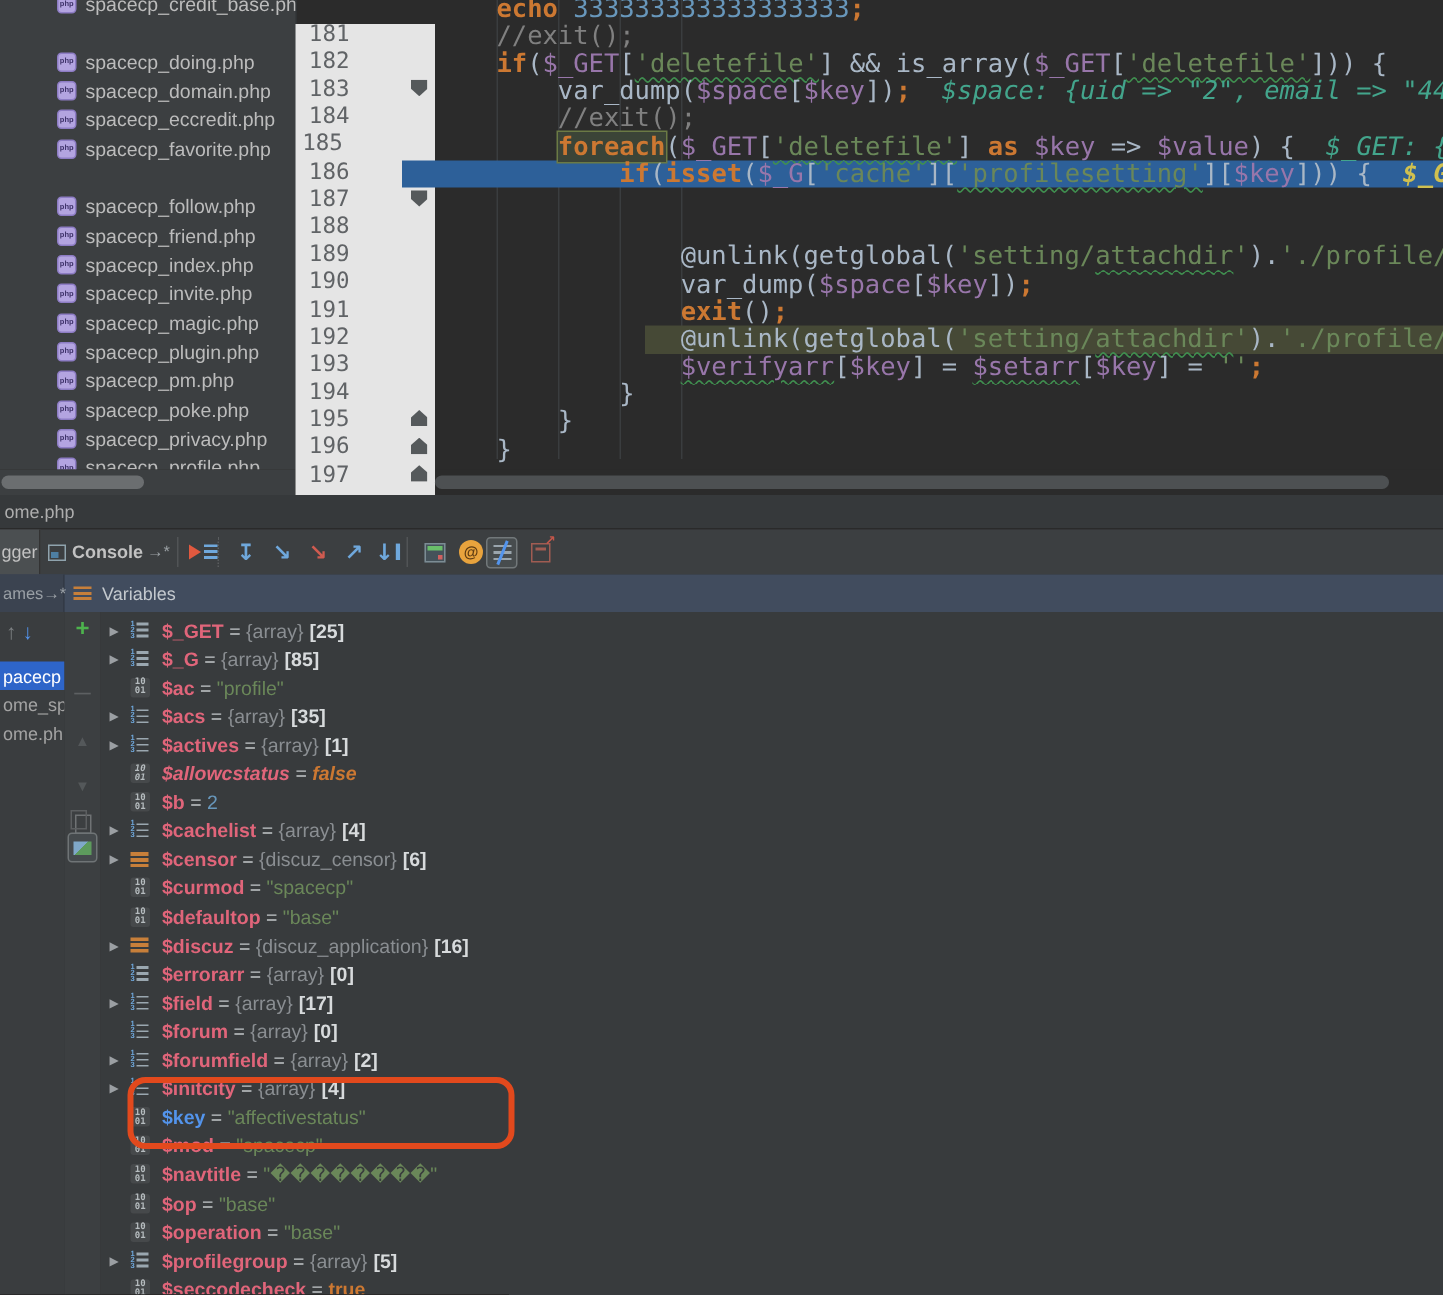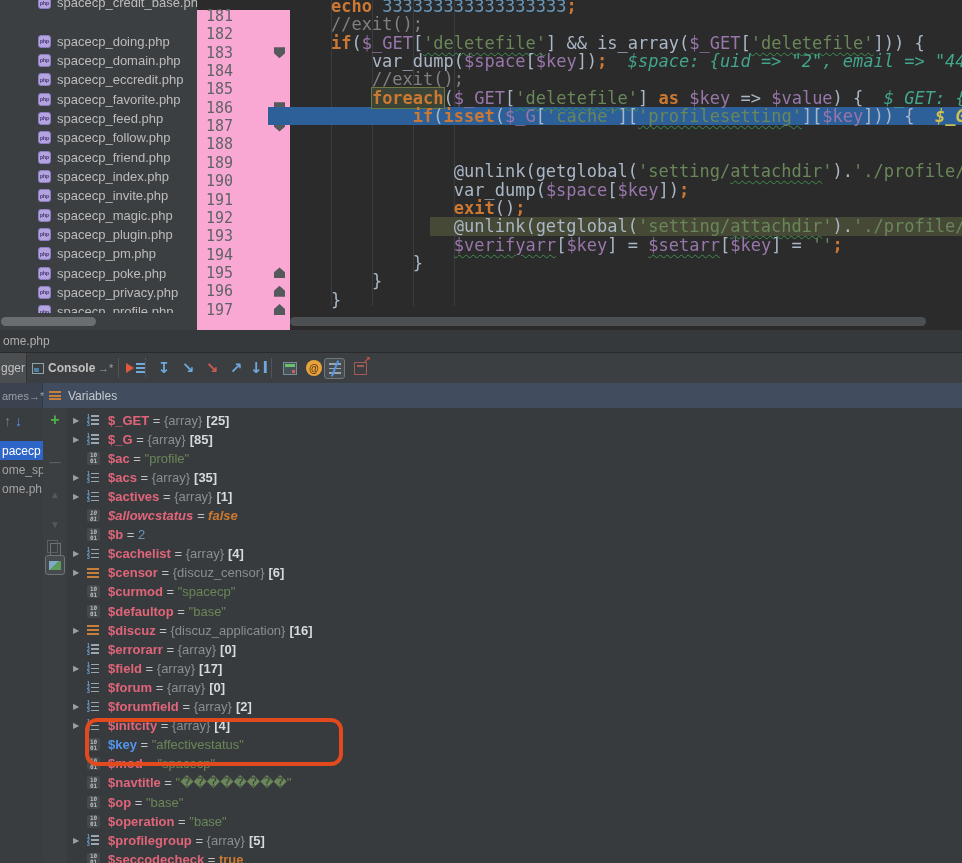--- a/index.html
+++ b/index.html
@@ -10,21 +10,21 @@
   
   #tree-pane{left:0;top:0;width:197px;height:313px;background:#3c3f41;border-right:1px solid #2f3234;overflow:hidden;}
   .tree-row{position:absolute;left:0;width:100%;height:19px;display:flex;align-items:center;padding-left:38px;box-sizing:border-box;white-space:nowrap;}
   .tree-row .lbl{color:#bcbcbc;font-size:13px;margin-left:6px;}
   .php-ico{width:13px;height:13px;border-radius:3px;background:#b3a4e0;border:1px solid #8d7cc4;box-sizing:border-box;
            color:#3d3168;font-size:5px;font-weight:bold;display:flex;align-items:center;justify-content:center;flex:0 0 13px;}
   #tree-scroll{left:0;top:313px;width:197px;height:17px;background:#3c3f41;}
   #tree-thumb{left:1px;top:4px;width:95px;height:9px;border-radius:5px;background:#6b6e70;}
 
   
-  #gutter{left:197px;top:10px;width:93px;height:330px;background:#f9a8d4;}
+  #gutter{left:197px;top:16px;width:93px;height:330px;background:#e5e5e5;}
   .lnum{position:absolute;left:0;width:36px;text-align:right;color:#606366;
         font-family:"DejaVu Sans Mono",monospace;font-size:15px;line-height:18.35px;height:18.35px;}
   .fold{position:absolute;left:77px;width:11px;height:11px;background:#55595b;}
   .fold.down{clip-path:polygon(0 0,100% 0,100% 55%,50% 100%,0 55%);}
   .fold.up{clip-path:polygon(50% 0,100% 45%,100% 100%,0 100%,0 45%);}
 
   
   #editor{left:290px;top:0;width:672px;height:313px;background:#2b2b2b;overflow:hidden;}
   .guide{position:absolute;top:0;width:1px;height:306px;background:#3a3d3f;}
   #exec-band{left:268px;width:694px;height:18.35px;background:#2d6099;z-index:2;}
@@ -139,24 +139,20 @@
         <span class="lbl">spacecp_domain.php</span>
       </div>
       <div class="tree-row" style="top: 70.32px;">
         <span class="php-ico">php</span>
         <span class="lbl">spacecp_eccredit.php</span>
       </div>
       <div class="tree-row" style="top: 89.65px;">
         <span class="php-ico">php</span>
         <span class="lbl">spacecp_favorite.php</span>
       </div>
-      <div class="tree-row" style="top: 108.98px;">
-        <span class="php-ico">php</span>
-        <span class="lbl">spacecp_feed.php</span>
-      </div>
       <div class="tree-row" style="top: 128.31px;">
         <span class="php-ico">php</span>
         <span class="lbl">spacecp_follow.php</span>
       </div>
       <div class="tree-row" style="top: 147.64px;">
         <span class="php-ico">php</span>
         <span class="lbl">spacecp_friend.php</span>
       </div>
       <div class="tree-row" style="top: 166.97px;">
         <span class="php-ico">php</span>
@@ -194,21 +190,21 @@
   <div id="tree-scroll" class="abs">
     <div id="tree-thumb" class="abs"></div>
   </div>
 
   <div id="gutter" class="abs">
       <div class="lnum" style="top: -3px;">181</div>
       <div class="lnum" style="top: 15.35px;">182</div>
       <div class="lnum" style="top: 33.7px;">183</div>
       <div class="fold down" style="top: 37.2px;"></div>
       <div class="lnum" style="top: 52.05px;">184</div>
-      <div class="lnum" style="top: 70.4px;">185</div>
+      <div class="lnum" style="top: 70.4px; text-align: center;">185</div>
       <div class="lnum" style="top: 88.75px;">186</div>
       <div class="fold down" style="top: 92.25px;"></div>
       <div class="lnum" style="top: 107.1px;">187</div>
       <div class="fold down" style="top: 110.6px;"></div>
       <div class="lnum" style="top: 125.45px;">188</div>
       <div class="lnum" style="top: 143.8px;">189</div>
       <div class="lnum" style="top: 162.15px;">190</div>
       <div class="lnum" style="top: 180.5px;">191</div>
       <div class="lnum" style="top: 198.85px;">192</div>
       <div class="lnum" style="top: 217.2px;">193</div>

